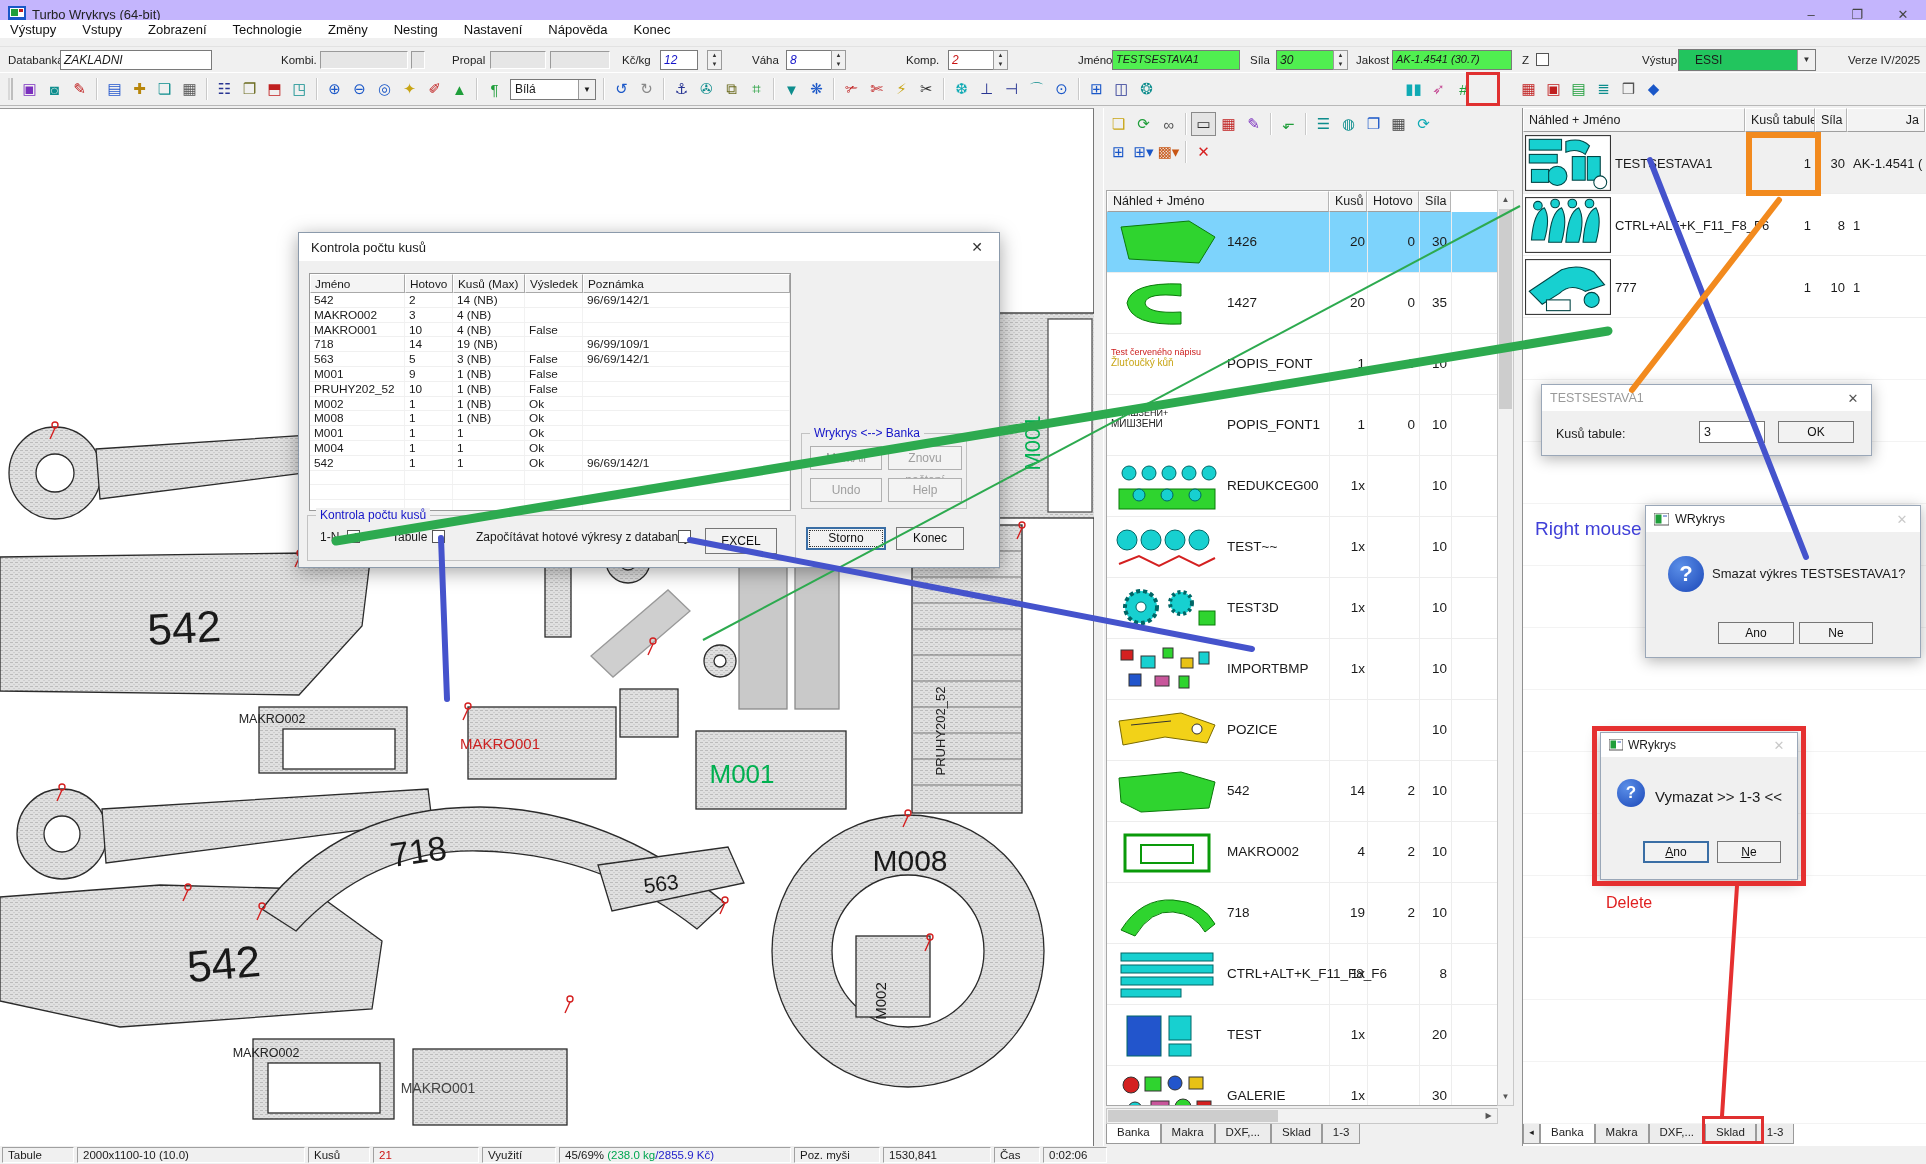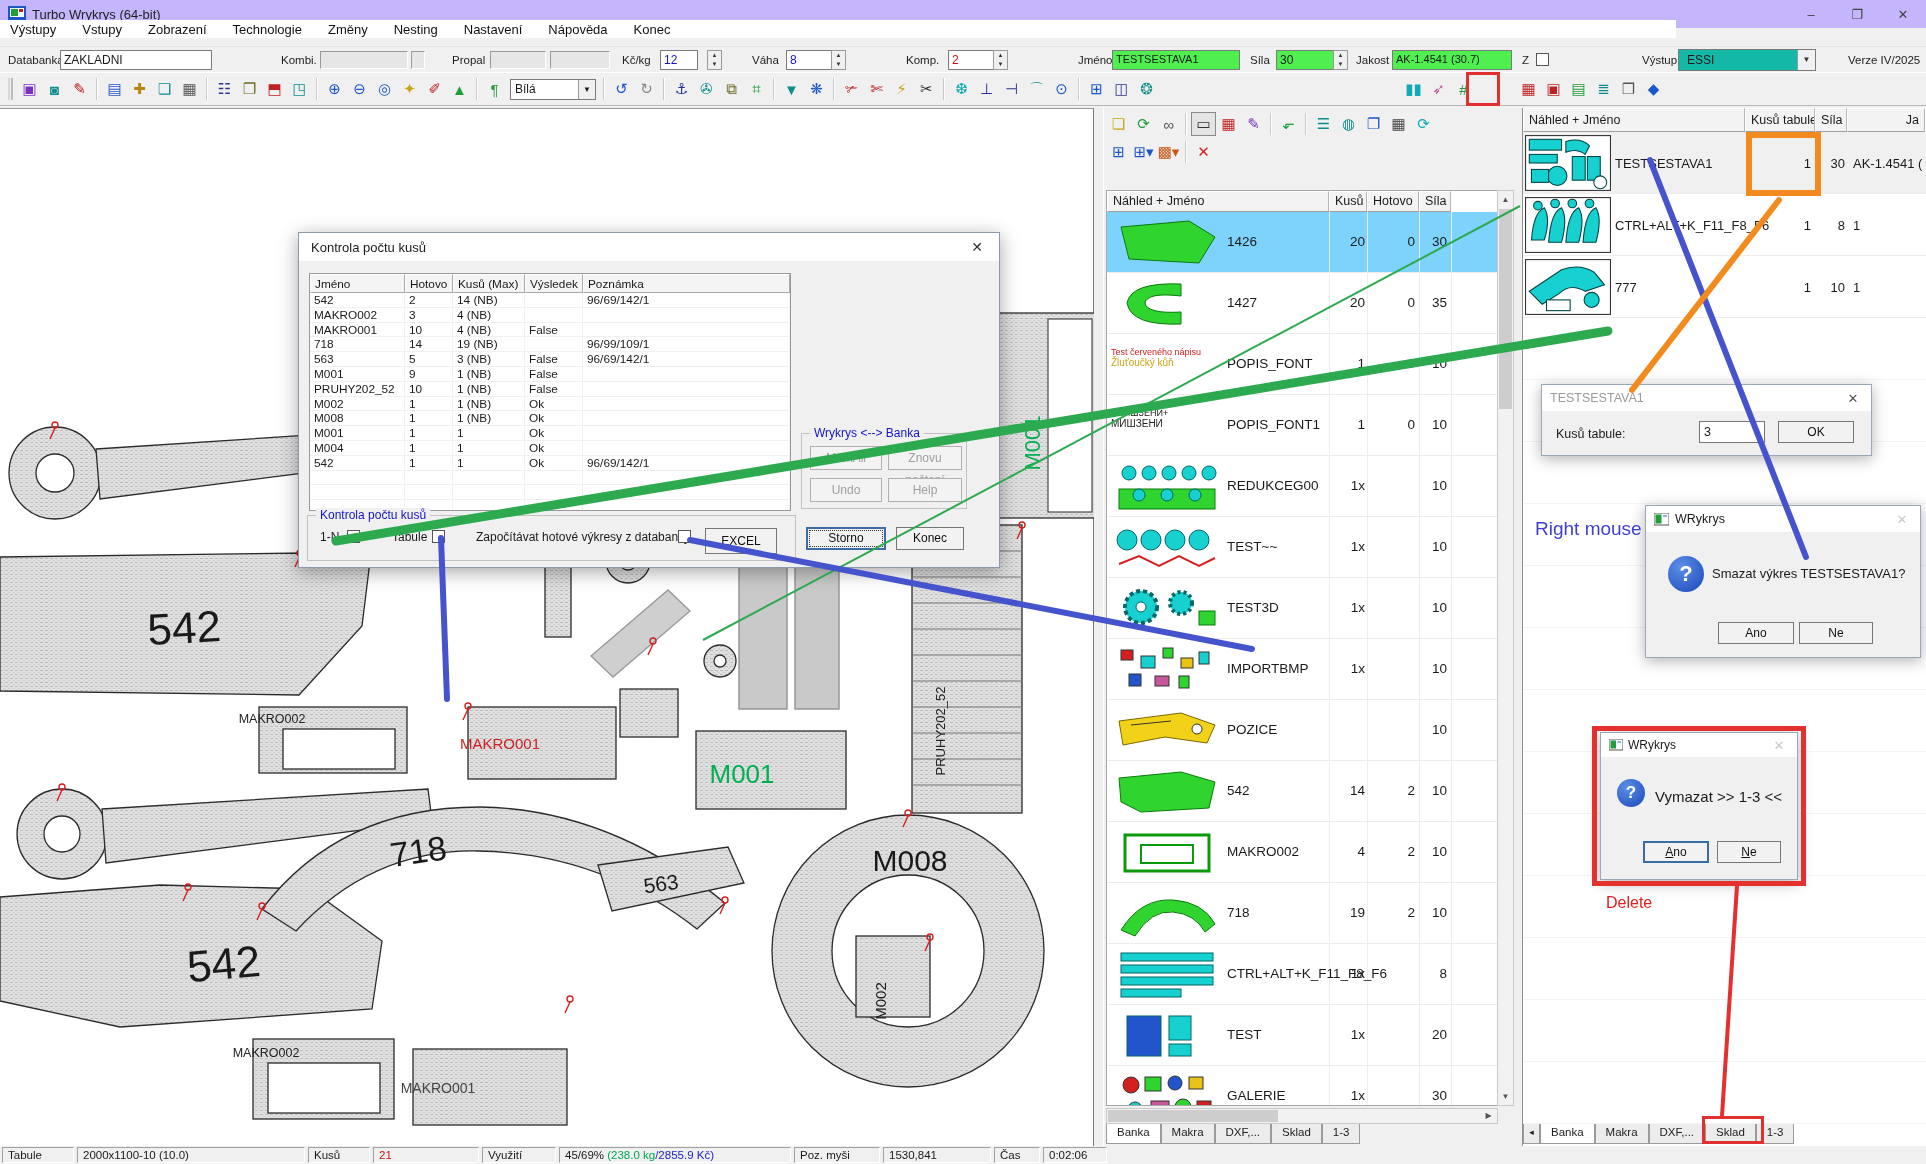--- a/index.html
+++ b/index.html
@@ -5,32 +5,32 @@
   * { margin:0; padding:0; box-sizing:border-box; }
   html,body { width:1926px; height:1164px; overflow:hidden; }
   body { font-family:"Liberation Sans","DejaVu Sans",sans-serif; background:#f0f0f0; color:#1a1a1a; position:relative; font-size:13px; }
 
   
   #titlebar { position:absolute; left:0; top:0; width:1926px; height:28px; background:#c4b5fd; display:flex; align-items:center; }
   #app-icon { width:18px; height:16px; margin:0 6px 0 8px; }
   #title-text { font-size:13px; color:#222; }
   #win-controls { margin-left:auto; display:flex; }
   .win-btn { width:46px; height:28px; display:flex; align-items:center; justify-content:center; color:#444; font-size:13px; }
-  #menubar { position:absolute; left:0; top:20px; width:1676px; height:18px; background:#fff; display:flex; align-items:center; padding-left:10px; }
+  #menubar { position:absolute; left:0; top:20px; width:1926px; height:18px; background:#fff; display:flex; align-items:center; padding-left:10px; }
   .menu-item { font-size:13px; margin-right:26px; color:#111; }
 
   
   #fieldbar { position:absolute; left:0; top:46px; width:1926px; height:26px; background:#f0f0f0; border-top:1px solid #e2e2e2; }
   .flabel { position:absolute; top:7px; font-size:11.5px; color:#222; }
-  .finput { position:absolute; top:3px; height:20px; background:#fff; border:1px solid #7a7a7a; font-size:12px; padding:2px 3px; overflow:hidden; white-space:nowrap; }
+  .finput { position:absolute; top:3px; height:20px; background:#fff; border:1px solid #7a7a7a; font-size:12px; padding:2px 3px; overflow:hidden; white-space:nowrap;font-style:italic; }
   .fsunken { position:absolute; top:4px; height:18px; background:#e6e6e6; border:1px solid #9a9a9a; border-right-color:#fff; border-bottom-color:#fff; }
   .green { background:#50ef50 !important; }
   .spin { position:absolute; top:3px; width:15px; height:20px; border:1px solid #9a9a9a; background:#f0f0f0; font-size:6px; line-height:9px; text-align:center; color:#333; }
   .cb { position:absolute; top:6px; width:13px; height:13px; background:#fff; border:1px solid #555; font-size:11px; line-height:11px; text-align:center; }
-  #vystup-combo { position:absolute; top:2px; height:22px; background:#14b8a6; border:1px solid #7a7a7a; font-size:12px; padding:3px 8px; }
+  #vystup-combo { position:absolute; top:2px; height:22px; background:#22c55e; border:1px solid #7a7a7a; font-size:12px; padding:3px 16px; }
   #vystup-combo .dd { position:absolute; right:0; top:0; width:18px; height:20px; background:#f0f0f0; border-left:1px solid #9a9a9a; text-align:center; font-size:8px; line-height:20px; color:#333; }
 
   
   #toolbar { position:absolute; left:0; top:72px; width:1926px; height:34px; background:#f0f0f0; border-top:1px solid #fff; border-bottom:1px solid #b8b8b8; display:flex; align-items:center; padding-left:4px; }
   .tb-icon { width:25px; height:24px; display:flex; align-items:center; justify-content:center; font-size:15px; border:1px solid transparent; flex:none; }
   .tb-sep { width:2px; height:22px; border-left:1px solid #c9c9c9; border-right:1px solid #fff; margin:0 4px; flex:none; }
   .tb-grip { width:5px; height:22px; border-left:2px solid #d8d8d8; border-right:2px solid #bdbdbd; margin:0 4px; flex:none; }
   .tb-combo { width:86px; height:21px; background:#fff; border:1px solid #7a7a7a; font-size:12px; padding:2px 4px; position:relative; flex:none; margin:0 3px; }
   .tb-combo .dd { position:absolute; right:0; top:0; width:17px; height:19px; background:#f0f0f0; border-left:1px solid #9a9a9a; font-size:8px; line-height:19px; text-align:center; }
 

